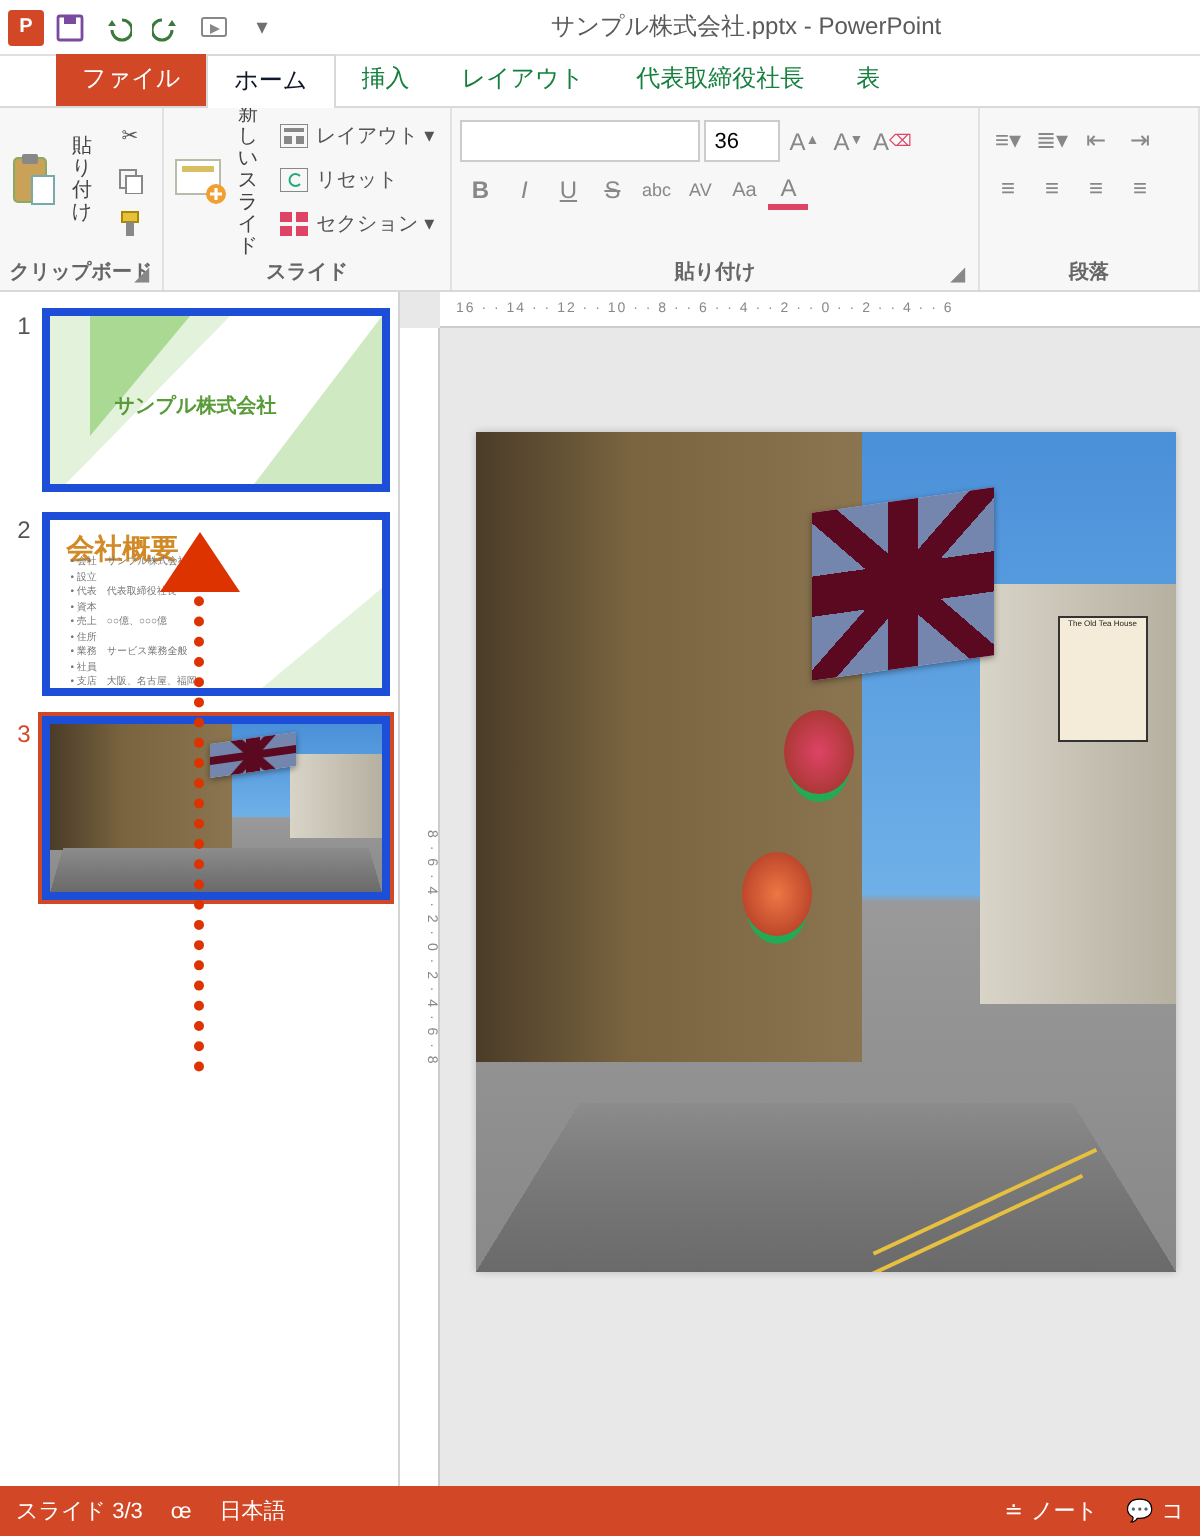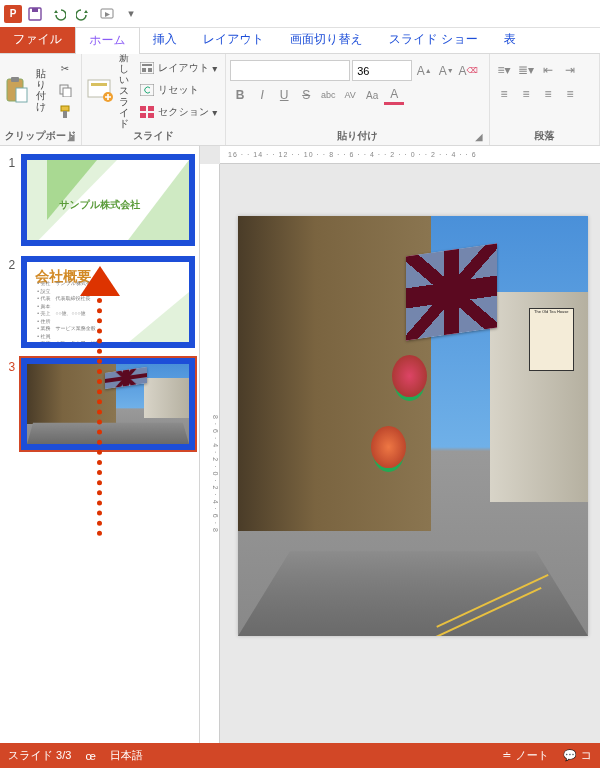--- a/index.html
+++ b/index.html
@@ -2,44 +2,44 @@
 <html><head>
 <meta charset="utf-8">
 <style>
 * { margin:0; padding:0; box-sizing:border-box; font-family:"Meiryo UI","Segoe UI",sans-serif; }
 body { width:600px; height:768px; overflow:hidden; background:#fff; font-size:11px; color:#444; }
 .titlebar { height:28px; background:#fff; display:flex; align-items:center; border-bottom:1px solid #e0e0e0; }
 .qat { display:flex; align-items:center; gap:2px; padding:0 4px; }
 .qat .app-icon { width:18px; height:18px; background:#d24726; color:#fff; display:flex; align-items:center; justify-content:center; font-weight:bold; font-size:10px; border-radius:2px; }
 .qat-btn { width:22px; height:22px; display:flex; align-items:center; justify-content:center; color:#6f6f6f; }
 .title-text { flex:1; text-align:center; color:#5a5a5a; font-size:12px; white-space:nowrap; overflow:hidden; }
-.tabs { height:25px; display:flex; align-items:flex-end; background:#fff; }
-.tab { padding:4px 13px 5px; font-size:12px; color:#1d4ed8; cursor:pointer; }
+.tabs { height:25px; display:flex; align-items:flex-end; background:#fff;margin-left:28px; }
+.tab { padding:4px 13px 5px; font-size:12px; color:#15803d; cursor:pointer; }
 .tab.file { background:#d24726; color:#fff; }
-.tab.active { border:1px solid #d9d9d9; border-bottom:none; color:#8b5cf6; background:#fff; position:relative; top:1px; }
+.tab.active { border:1px solid #d9d9d9; border-bottom:none; color:#0f172a; background:#fff; position:relative; top:1px; }
 .ribbon { height:93px; background:#f7f7f7; border-bottom:1px solid #d9d9d9; border-top:1px solid #d9d9d9; display:flex; }
 .grp { border-right:1px solid #e1e1e1; display:flex; flex-direction:column; padding:2px 4px 0; }
 .grp-body { flex:1; display:flex; align-items:flex-start; gap:3px; }
 .grp-label { text-align:center; font-size:10px; color:#666; padding:1px 0 2px; position:relative;font-weight:bold; }
 .grp-label .launcher { position:absolute; right:0; bottom:1px; width:12px; height:12px; font-size:9px; color:#888; }
 .big-btn { display:flex; flex-direction:row; align-items:center; justify-content:center; width:46px; height:68px; gap:2px; }
 .big-btn .ic { width:30px; height:28px; display:flex; align-items:center; justify-content:center; }
 .big-btn .lbl { font-size:10px; text-align:center; line-height:1.1; }
 .small-col { display:flex; flex-direction:column; gap:2px; padding-top:2px; }
 .small-btn { height:20px; display:flex; align-items:center; gap:3px; padding:0 4px; font-size:10px; color:#555; }
 .small-btn .ic { width:16px; height:16px; display:inline-flex; align-items:center; justify-content:center; }
 .font-row { display:flex; gap:2px; align-items:center; }
 .font-input { width:120px; height:21px; border:1px solid #ccc; background:#fff; padding:0 4px; font-size:11px; }
-.size-input { width:60px; height:21px; border:1px solid #ccc; background:#fff; padding:0 4px; font-size:11px; text-align:left; }
+.size-input { width:38px; height:21px; border:1px solid #ccc; background:#fff; padding:0 4px; font-size:11px; text-align:left; }
 .fbtn { width:20px; height:20px; display:flex; align-items:center; justify-content:center; color:#888; font-size:12px; }
 .workspace { display:flex; height:597px; background:#eee; }
 .thumbs { width:200px; background:#fff; border-right:1px solid #d4d4d4; overflow:hidden; padding:8px 4px; position:relative; }
 .thumb-item { display:flex; gap:6px; margin-bottom:10px; }
 .thumb-num { width:12px; font-size:12px; color:#555; padding-top:2px; text-align:right; }
-.thumb { width:184px; height:92px; background:#fff; border:6px solid #1d4ed8; position:relative; overflow:hidden; }
+.thumb { width:184px; height:92px; background:#fff; border:4px solid #1d4ed8; position:relative; overflow:hidden; }
 .thumb.selected { outline:2px solid #d24726; outline-offset:0; }
 .slide-area { flex:1; background:#e8e8e8; display:flex; position:relative; }
 .ruler-h { position:absolute; top:0; left:20px; right:0; height:18px; background:#fff; border-bottom:1px solid #ccc; font-size:7px; color:#888; display:flex; align-items:center; overflow:hidden; padding-left:8px; letter-spacing:1px; }
 .ruler-v { position:absolute; top:18px; left:0; width:20px; bottom:0; background:#fff; border-right:1px solid #ccc; font-size:7px; color:#888; writing-mode:vertical-rl; text-align:center; padding-top:40px; letter-spacing:1px; }
 .canvas { position:absolute; left:38px; top:70px; width:350px; height:420px; background:#fff; box-shadow:0 0 4px rgba(0,0,0,0.2); overflow:hidden; }
 .statusbar { height:25px; background:#d24726; color:#fff; display:flex; align-items:center; font-size:11px; padding:0 8px; gap:14px; }
 .statusbar .spacer { flex:1; }
 .statusbar .sbtn { display:flex; align-items:center; gap:4px; }
 
 
@@ -100,29 +100,29 @@
         </svg>
       </div>
     <div class="qat-btn">
         <svg width="14" height="14" viewBox="0 0 14 14">
           <rect x="1" y="2" width="12" height="9" rx="1" fill="none" stroke="#888"></rect>
           <path d="M5 5l5 2.5-5 2.5z" fill="#888"></path>
         </svg>
       </div>
     <div class="qat-btn">▾</div>
   </div>
+  <div class="title-text">サンプル株式会社.pptx - PowerPoint</div>
 </div>
 
 <div class="tabs">
   <div class="tab file">ファイル</div>
   <div class="tab active">ホーム</div>
   <div class="tab">挿入</div>
   <div class="tab">レイアウト</div>
-  <div class="tab">画面切り替え</div>
-  <div class="tab">スライド ショー</div>
+  <div class="tab">代表取締役社長</div>
   <div class="tab">表</div>
 </div>
 
 <div class="ribbon">
 
   <div class="grp">
     <div class="grp-body">
       <div class="big-btn">
         <div class="ic">
             <svg width="26" height="28" viewBox="0 0 26 28">

